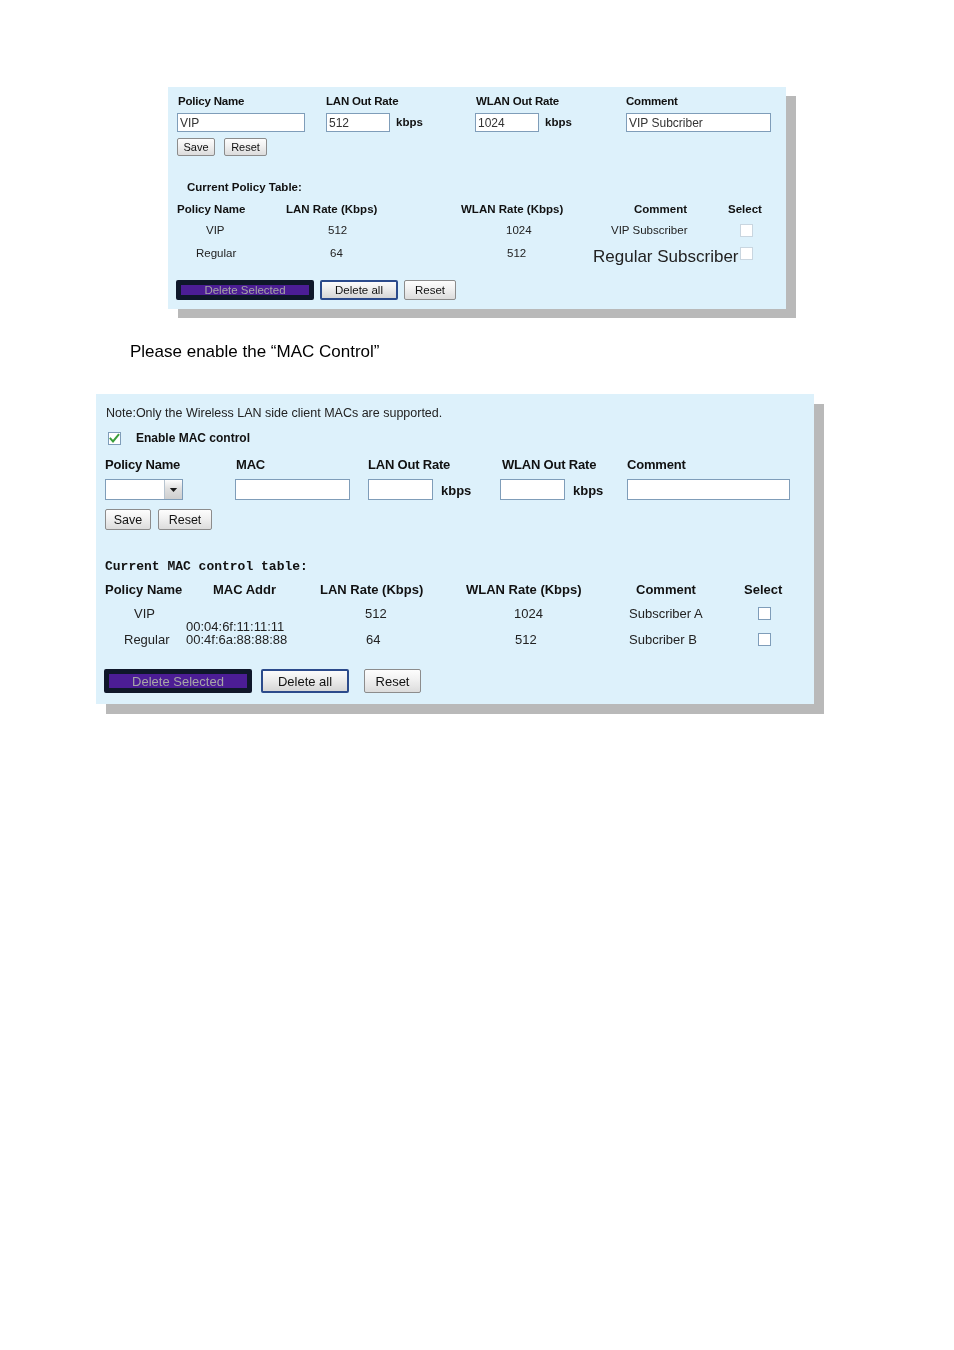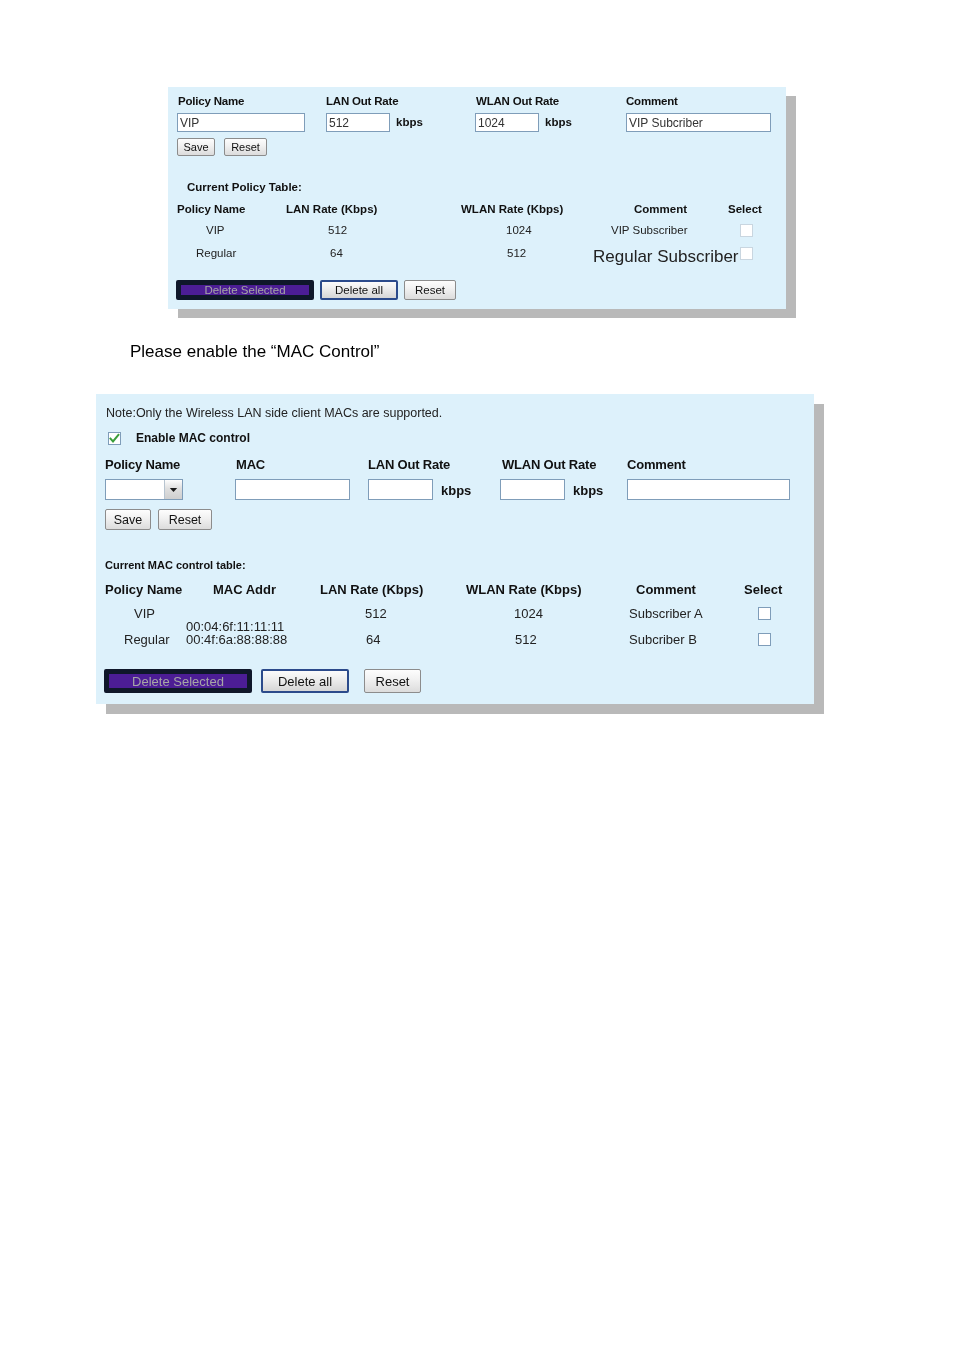--- a/index.html
+++ b/index.html
@@ -235,21 +235,21 @@
     <input class="txt" type="text" style="left: 139px; top: 85px; width: 115px; height: 21px; font-size: 12px;" value="">
     <input class="txt" type="text" style="left: 272px; top: 85px; width: 65px; height: 21px; font-size: 12px;" value="">
     <span class="unit" style="left:345px; top:89px; font-size:13px;">kbps</span>
     <input class="txt" type="text" style="left: 404px; top: 85px; width: 65px; height: 21px; font-size: 12px;" value="">
     <span class="unit" style="left:477px; top:89px; font-size:13px;">kbps</span>
     <input class="txt" type="text" style="left: 531px; top: 85px; width: 163px; height: 21px; font-size: 12px;" value="">
 
     <div class="btn" style="left:9px; top:115px; width:46px; height:21px; font-size:12.5px;">Save</div>
     <div class="btn" style="left:62px; top:115px; width:54px; height:21px; font-size:12.5px;">Reset</div>
 
-    <span class="section-title" style="left:9px; top:165px; font-size:11px;">Current MAC control table:</span>
+    <span class="section-title" style="left:9px; top:165px; font-size:13px;font-family:Liberation Mono, monospace;">Current MAC control table:</span>
 
     <span class="tbl-cell tbl-head" style="left:9px; top:188px; font-size:13px;">Policy Name</span>
     <span class="tbl-cell tbl-head" style="left:117px; top:188px; font-size:13px;text-align:right;">MAC Addr</span>
     <span class="tbl-cell tbl-head" style="left:224px; top:188px; font-size:13px;">LAN Rate (Kbps)</span>
     <span class="tbl-cell tbl-head" style="left:370px; top:188px; font-size:13px;">WLAN Rate (Kbps)</span>
     <span class="tbl-cell tbl-head" style="left:540px; top:188px; font-size:13px;">Comment</span>
     <span class="tbl-cell tbl-head" style="left:648px; top:188px; font-size:13px;">Select</span>
 
     <div>
       <span class="tbl-cell" style="left:38px; top:212px; font-size:13px;">VIP</span>

